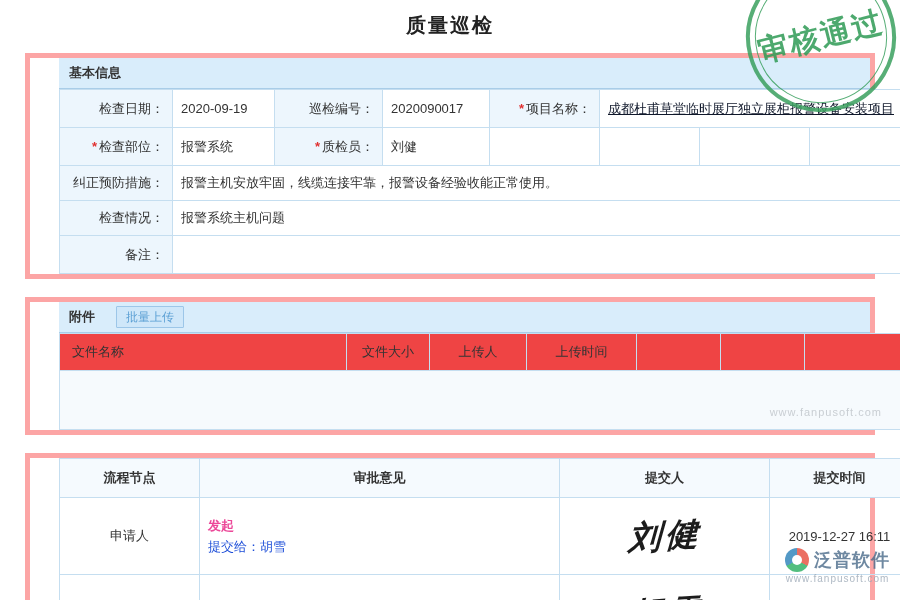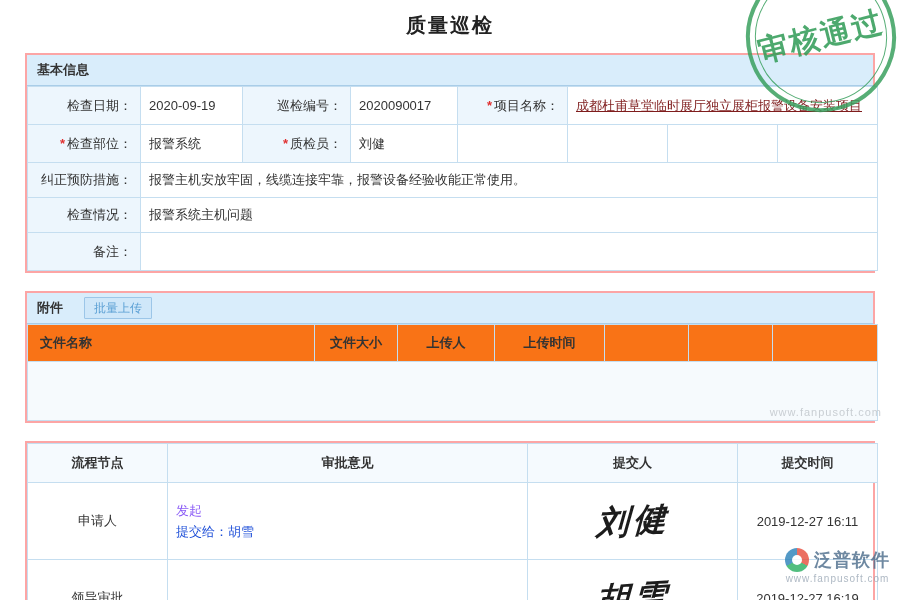--- a/index.html
+++ b/index.html
@@ -5,55 +5,55 @@
   html, body { margin:0; padding:0; }
   body {
     width:900px; height:600px; overflow:hidden; position:relative;
     background:#ffffff; color:#333;
     font-family:"Liberation Sans","DejaVu Sans",sans-serif; font-size:13px;
   }
   .page-title {
     text-align:center; font-size:20px; font-weight:bold; color:#222;
     margin:12px 0 14px; letter-spacing:2px;
   }
-  .panel { margin:0 25px 18px; border:2px solid #fca5a5; background:#fff; }
+  .panel { margin:0 25px 18px; border:5px solid #fca5a5; background:#fff;padding-left:29px; }
   .panel-header {
     background:#d9edfb; border-bottom:1px solid #a9cde8;
     height:30px; line-height:30px; padding:0 10px;
     font-weight:bold; font-size:13px; color:#333;
   }
   table { border-collapse:collapse; width:100%; table-layout:fixed; }
   td { border:1px solid #c5def0; font-size:13px; overflow:hidden; }
 
   
   .info-table td { height:37px; padding:0 8px; }
   .info-table .row-mid td { height:34px; }
   .lbl { background:#edf6fd; text-align:right; color:#333; }
   .val { background:#fff; text-align:left; }
   .req { color:#e03030; margin-right:2px; font-weight:bold; }
-  .link-project { color:#7f1d1d; text-decoration:underline; cursor:pointer; }
+  .link-project { color:#0f172a; text-decoration:underline; cursor:pointer; }
 
   
   .attach-header-bar { display:flex; align-items:center; gap:21px; }
   .btn-batch {
     display:inline-block; background:#cfe7f9; border:1px solid #9cc6e8;
     color:#5a9fd4; font-size:12px; font-weight:normal; border-radius:1px;
     padding:2px 9px; line-height:16px; cursor:pointer;
   }
-  .attach-table td.ath { height:34px; font-weight:bold; background:#f97316; }
+  .attach-table td.ath { height:34px; font-weight:normal; background:#ef4444; }
   .ath-name { text-align:left; padding-left:12px; }
   .ath-c { text-align:center; }
   .attach-empty { height:56px; background:#f6fafd; }
 
   
   .approve-table td.aph { height:36px; background:#f5fafe; font-weight:bold; text-align:center; }
   .approve-table td.row-cell { height:64px; }
   .node-cell { text-align:center; }
   .opinion-cell { text-align:left; padding:6px 8px; vertical-align:middle; }
-  .green-link { color:#8b5cf6; display:block; line-height:21px; cursor:pointer; text-decoration:none; }
+  .green-link { color:#ec4899; display:block; line-height:21px; cursor:pointer; text-decoration:none;font-weight:bold; }
   .green-text { color:#1d4ed8; display:block; line-height:21px; }
   .sig-cell { text-align:center; }
   .sig {
     display:inline-block; font-family:"DejaVu Serif",serif; font-style:italic;
     font-weight:bold; font-size:33px; color:#1c1c1c; transform:rotate(-4deg) skewX(-6deg);
     letter-spacing:4px;
   }
   .time-cell { text-align:center; }
 
   

